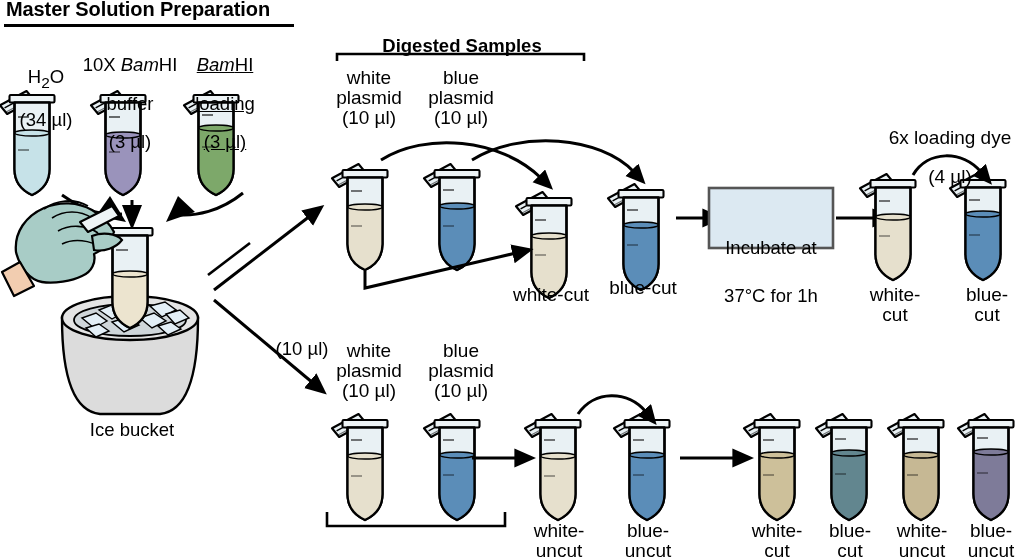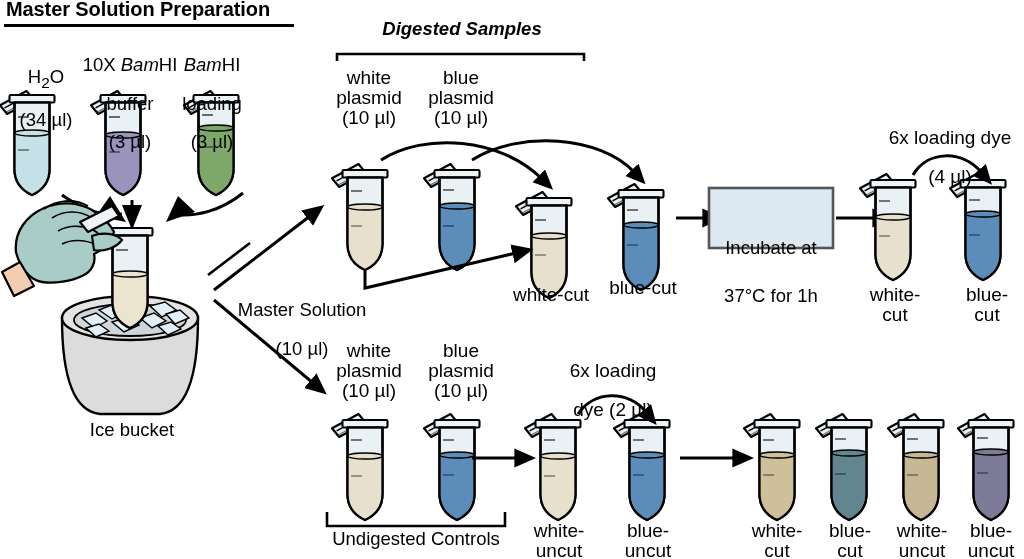--- a/index.html
+++ b/index.html
@@ -372,34 +372,34 @@
     <span>H<sub>2</sub>O</span><br>
     <span>(34 µl)</span>
   </div>
 
   <div class="lbl t18" style="left:82px;top:36px;width:96px;">
     <span>10X <i>Bam</i>HI</span><br>
     <span>buffer</span><br>
     <span>(3 µl)</span>
   </div>
 
-  <div class="lbl t18" style="left:164px;top:36px;width:96px;">
+  <div class="lbl t18" style="left:177px;top:36px;width:96px;text-decoration:underline;">
     <span><i>Bam</i>HI</span><br>
     <span>loading</span><br>
     <span>(3 µl)</span>
   </div>
 
   <div class="lbl t18" style="left:62px;top:420px;width:140px;">Ice bucket</div>
 
   <div class="lbl t18" style="left:222px;top:281px;width:160px;">
-    <span>Master Solution</span><br>
+    <br>
     <span>(10 µl)</span>
   </div>
 
-  <div class="lbl t18 bold" style="left:372px;top:19px;width:180px;font-style:italic;">Digested Samples</div>
+  <div class="lbl t18 bold" style="left:372px;top:36px;width:180px;">Digested Samples</div>
 
   <div class="lbl t17" style="left:323px;top:68px;width:92px;">white
 plasmid
 (10 µl)</div>
   <div class="lbl t17" style="left:415px;top:68px;width:92px;">blue
 plasmid
 (10 µl)</div>
 
   <div class="lbl t17" style="left:503px;top:285px;width:96px;">white-cut</div>
   <div class="lbl t17" style="left:599px;top:278px;width:88px;">blue-cut</div>
@@ -419,26 +419,21 @@
   <div class="lbl t17" style="left:952px;top:285px;width:70px;">blue-
 cut</div>
 
   <div class="lbl t17" style="left:323px;top:341px;width:92px;">white
 plasmid
 (10 µl)</div>
   <div class="lbl t17" style="left:415px;top:341px;width:92px;">blue
 plasmid
 (10 µl)</div>
 
-  <div class="lbl t17" style="left:543px;top:341px;width:140px;">
-    <span>6x loading</span><br>
-    <span>dye (2 µl)</span>
-  </div>
-
-  <div class="lbl t18" style="left:326px;top:529px;width:180px;">Undigested Controls</div>
+
 
   <div class="lbl t17" style="left:520px;top:521px;width:78px;">white-
 uncut</div>
   <div class="lbl t17" style="left:610px;top:521px;width:76px;">blue-
 uncut</div>
 
   <div class="lbl t17" style="left:740px;top:521px;width:74px;">white-
 cut</div>
   <div class="lbl t17" style="left:815px;top:521px;width:70px;">blue-
 cut</div>

